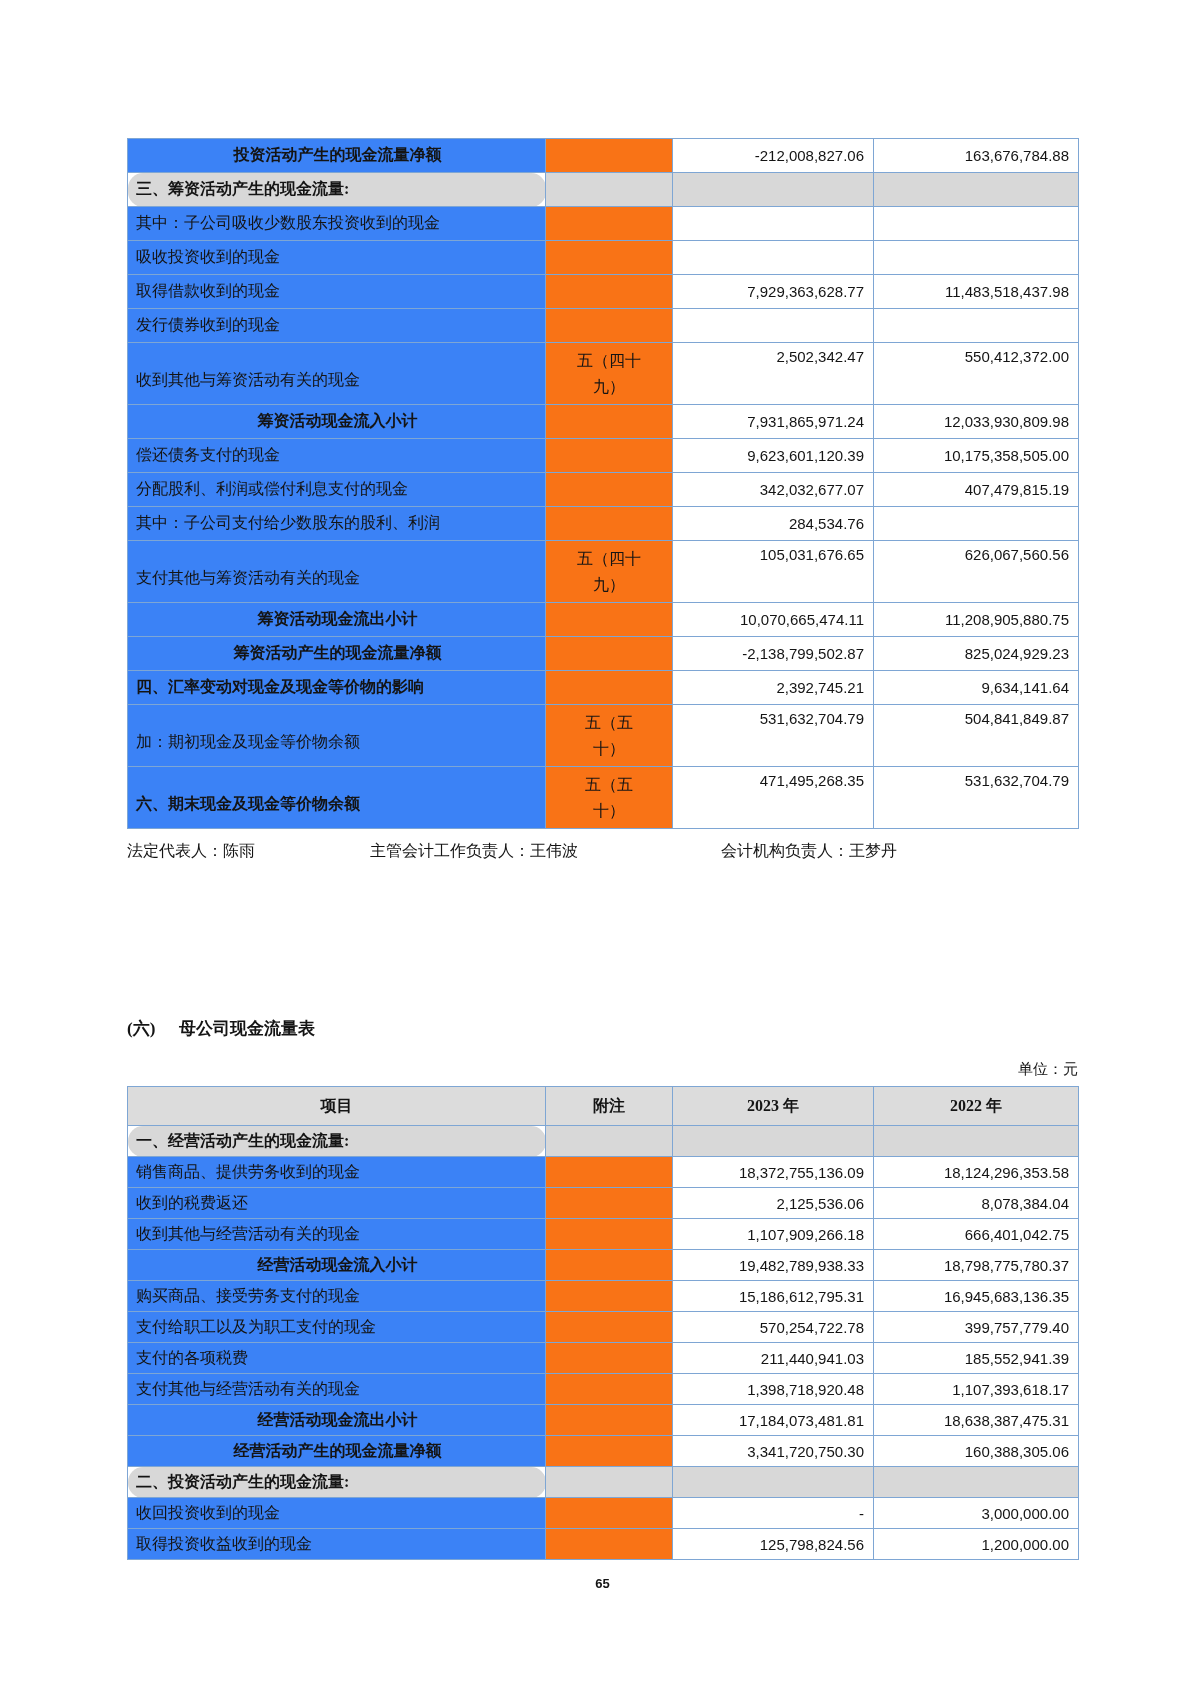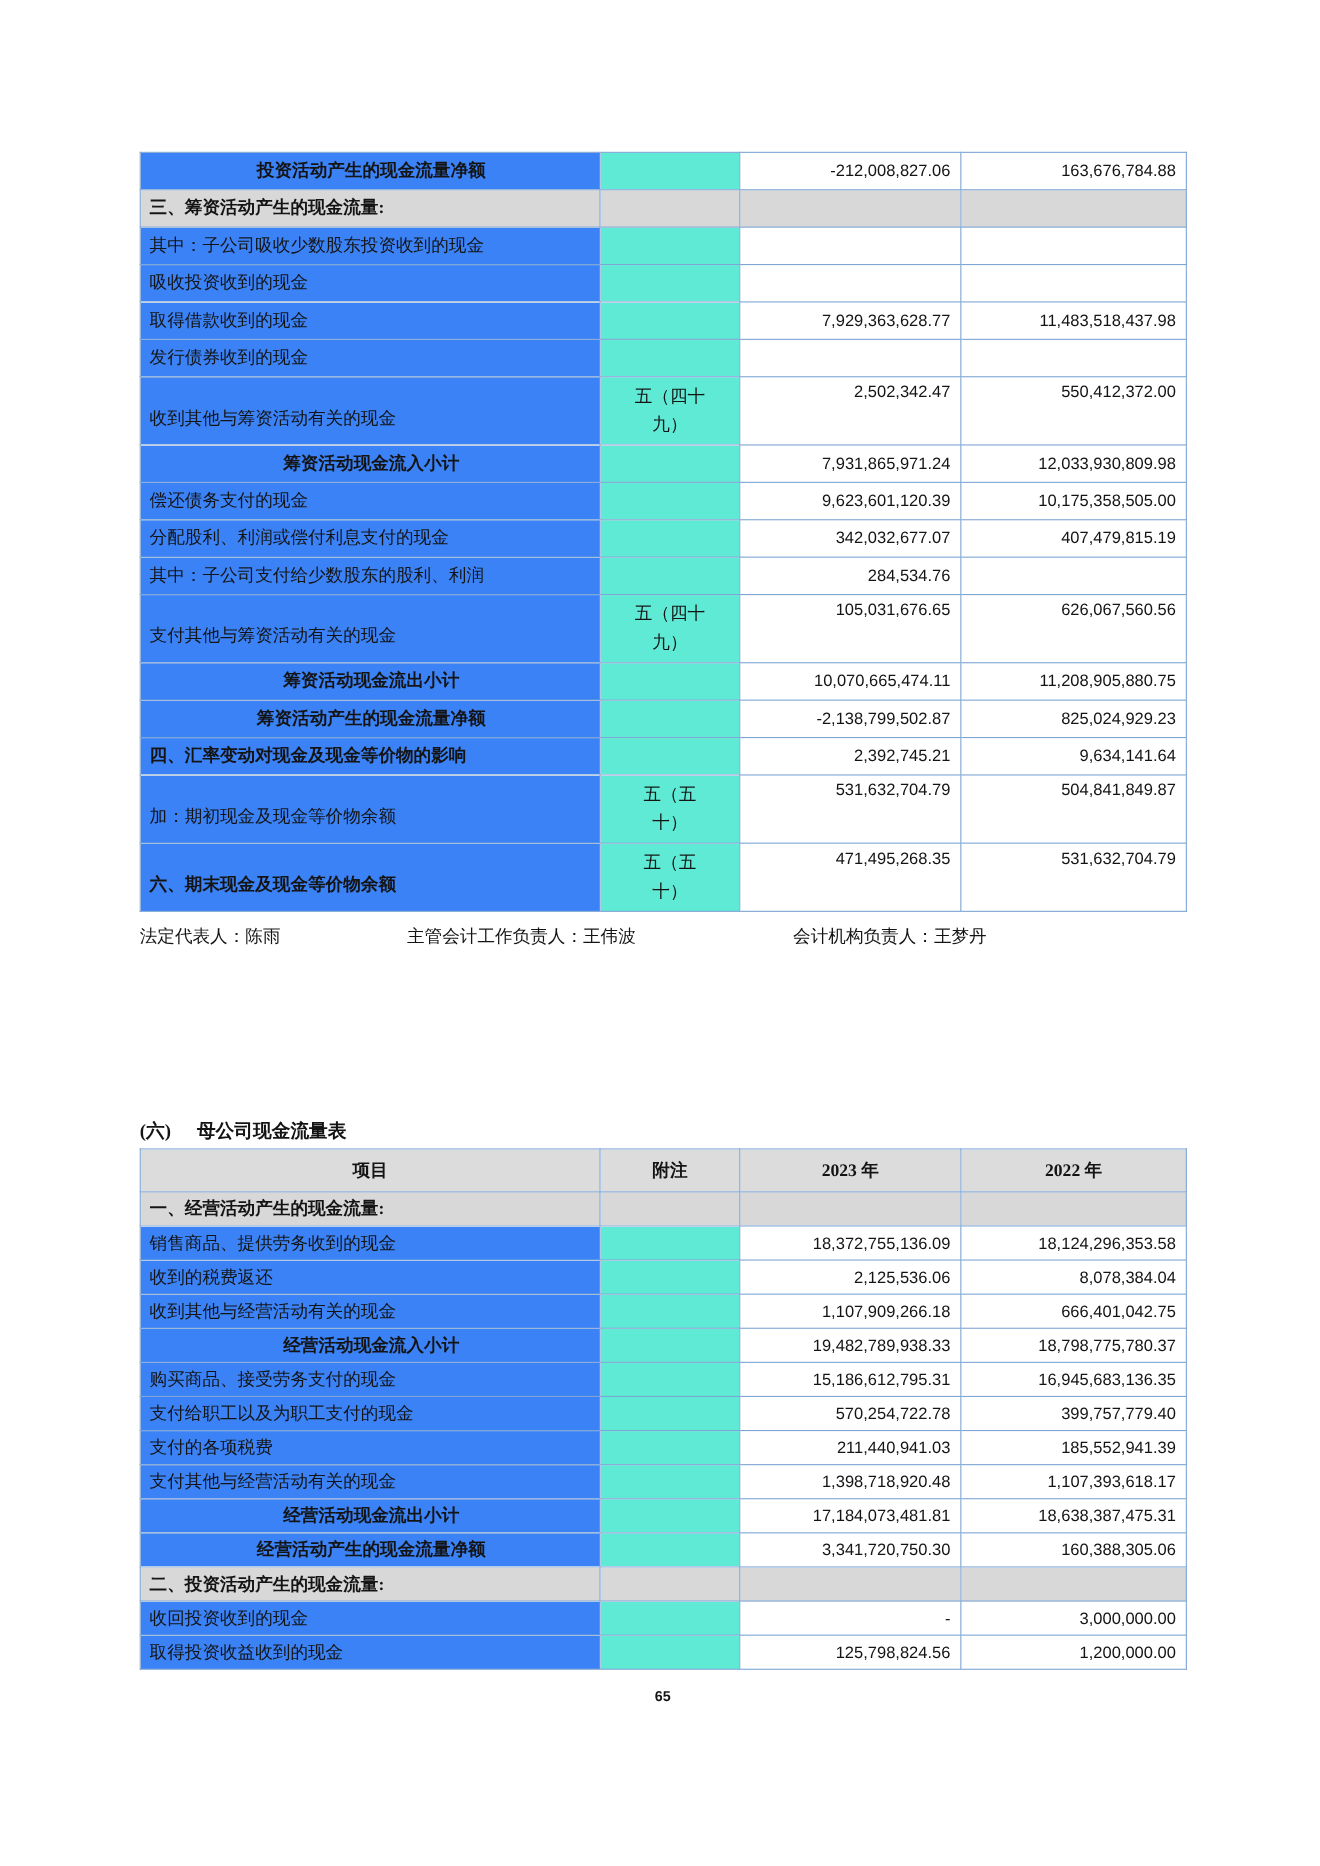--- a/index.html
+++ b/index.html
@@ -17,25 +17,25 @@
   col.c-2023{width:201px}
   col.c-2022{width:205px}
 
   td,th{border:1.5px solid #7ea6d4;overflow:hidden;vertical-align:middle;}
   th{height:34px;background:#dcdcdc;font-size:16px;font-weight:bold;text-align:center;padding:2px 6px;}
 
   #table1 td{height:29px;}
   #table2 td{height:26px;}
 
   td.item{background:#3b82f6;font-size:16px;text-align:left;padding:2px 6px 2px 8px;}
-  td.note{background:#5eead4;font-size:16px;text-align:center;padding:2px 4px;}
+  td.note{background:#f97316;font-size:16px;text-align:center;padding:2px 4px;}
   td.num{background:#ffffff;font-family:"Liberation Sans","DejaVu Sans",sans-serif;font-size:15px;text-align:right;padding:2px 9px;}
 
   tr.section td{background:#d8d8d8;}
-  tr.section td.item{font-weight:bold;}
+  tr.section td.item{font-weight:bold;border-radius:15px;}
   tr.subtotal td.item{font-weight:bold;text-align:center;}
   tr.bold td.item{font-weight:bold;}
 
   tr.tall{height:62px;}
   tr.tall td.num,
   tr.tall td.note{vertical-align:top;padding-top:5px;}
   tr.tall td.item{padding-top:16px;}
   .note-wrap{display:inline-block;max-width:67px;line-height:1.6;text-align:center;}
 
   .signatures{position:relative;height:24px;margin-top:12px;font-size:16px;}
@@ -172,20 +172,21 @@
     <div class="signatures">
       <span class="sig sig-1">法定代表人：陈雨</span>
       <span class="sig sig-2">主管会计工作负责人：王伟波</span>
       <span class="sig sig-3">会计机构负责人：王梦丹</span>
     </div>
 
     <div class="section-title">
       <span class="sec-num">(六)</span><span class="sec-text">母公司现金流量表</span>
     </div>
 
+    <div class="unit-line">单位：元</div>
 
     <table id="table2">
       <colgroup>
         <col class="c-item">
           <col class="c-note">
           <col class="c-2023">
           <col class="c-2022">
       </colgroup>
       <thead>
         <tr>

